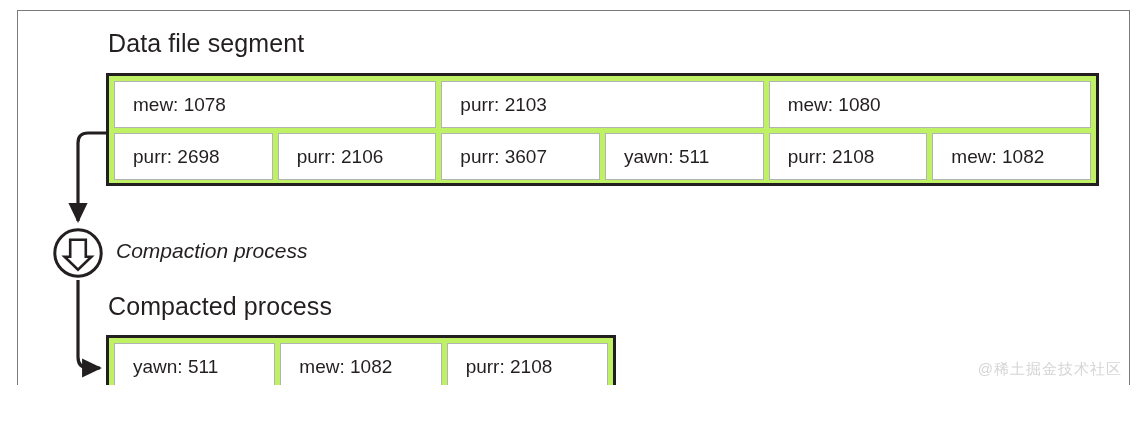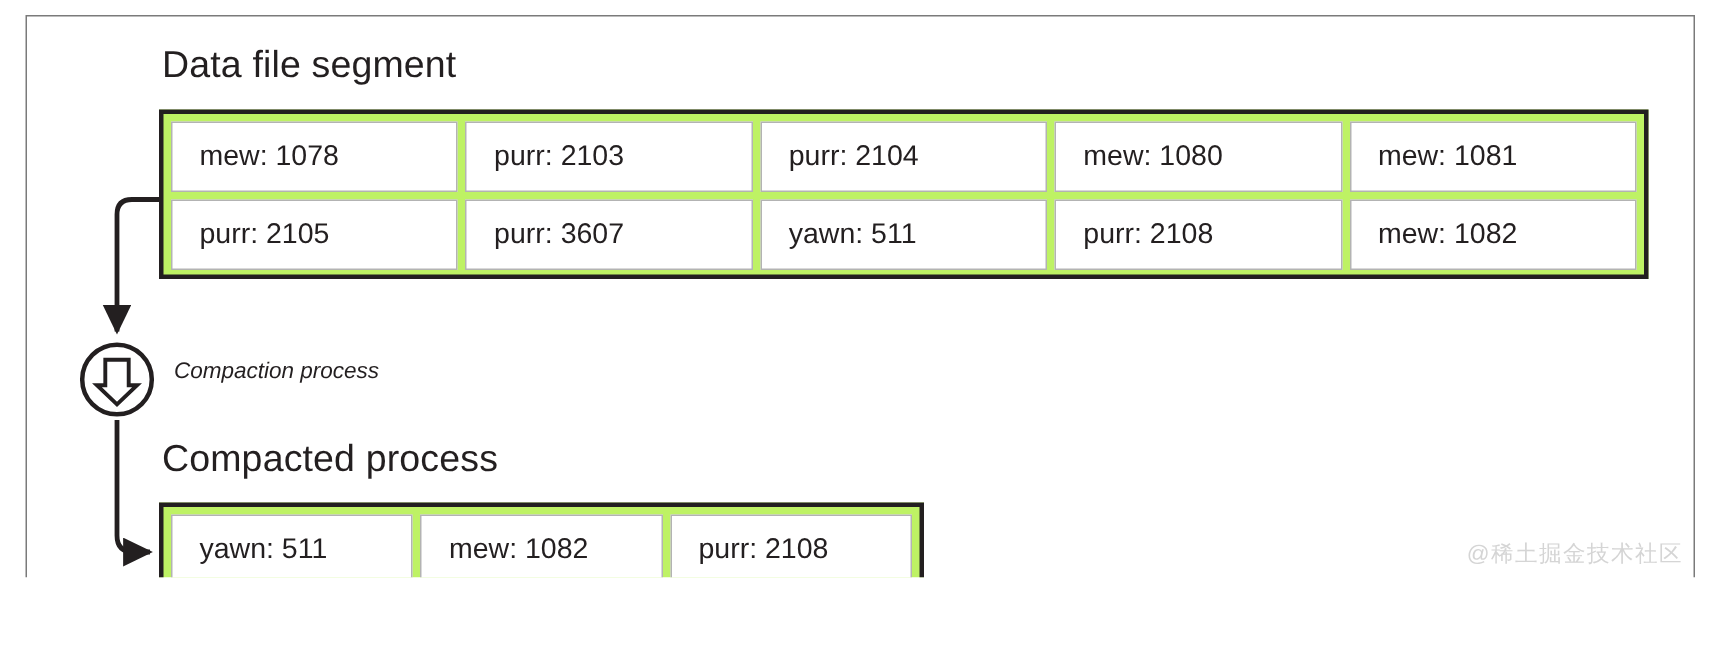--- a/index.html
+++ b/index.html
@@ -91,21 +91,21 @@
     position: absolute;
     left: 53px;
     top: 228px;
     width: 50px;
     height: 50px;
   }
   #compaction-label {
     position: absolute;
     left: 116px;
     top: 240px;
-    font-size: 15px;
+    font-size: 21px;
     font-style: italic;
     font-weight: 400;
     color: #231f20;
     white-space: nowrap;
     line-height: 1;
   }
 
   
   #connectors {
     position: absolute;
@@ -146,26 +146,25 @@
 
     <path d="M78,280 L78,357 Q78,368 89,368 L100,368" fill="none" stroke="#231f20" stroke-width="3.2" marker-end="url(#arrowhead)"></path>
   </svg>
 
   <div class="heading" id="data-file-heading">Data file segment</div>
 
   <div class="segment-box" id="data-file-segment">
     <div class="seg-row">
       <div class="cell">mew: 1078</div>
       <div class="cell">purr: 2103</div>
-      <div class="cell">purr: 2104</div>
       <div class="cell">mew: 1080</div>
-      <div class="cell">mew: 1081</div>
     </div>
     <div class="seg-row">
-      <div class="cell">purr: 2105</div>
+      <div class="cell">purr: 2698</div>
+      <div class="cell">purr: 2106</div>
       <div class="cell">purr: 3607</div>
       <div class="cell">yawn: 511</div>
       <div class="cell">purr: 2108</div>
       <div class="cell">mew: 1082</div>
     </div>
   </div>
 
   <svg id="compaction-node" viewBox="0 0 50 50" xmlns="http://www.w3.org/2000/svg">
     <circle cx="25" cy="25" r="23.2" fill="#ffffff" stroke="#231f20" stroke-width="3"></circle>
     <path d="M17.2,11.8 L32.8,11.8 L32.8,28.8 L38.4,28.8 L25,41.6 L11.6,28.8 L17.2,28.8 Z" fill="#ffffff" stroke="#231f20" stroke-width="2.6" stroke-linejoin="miter"></path>

